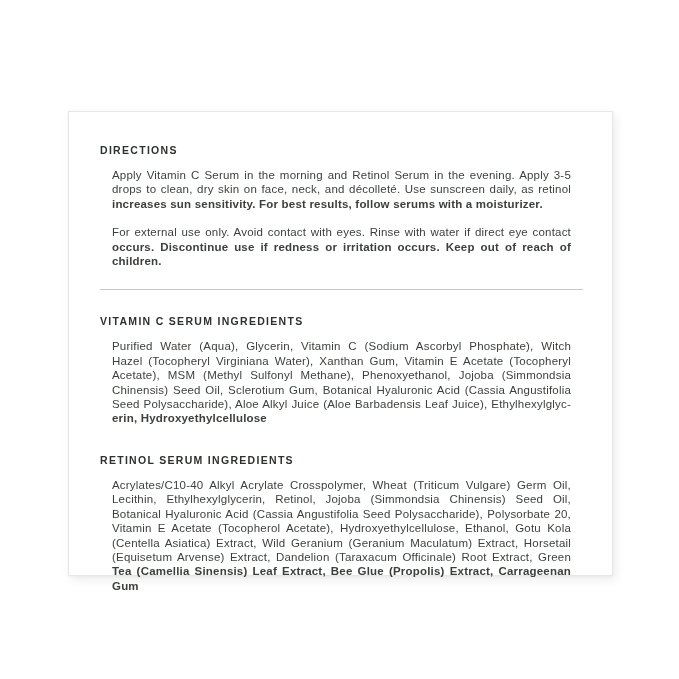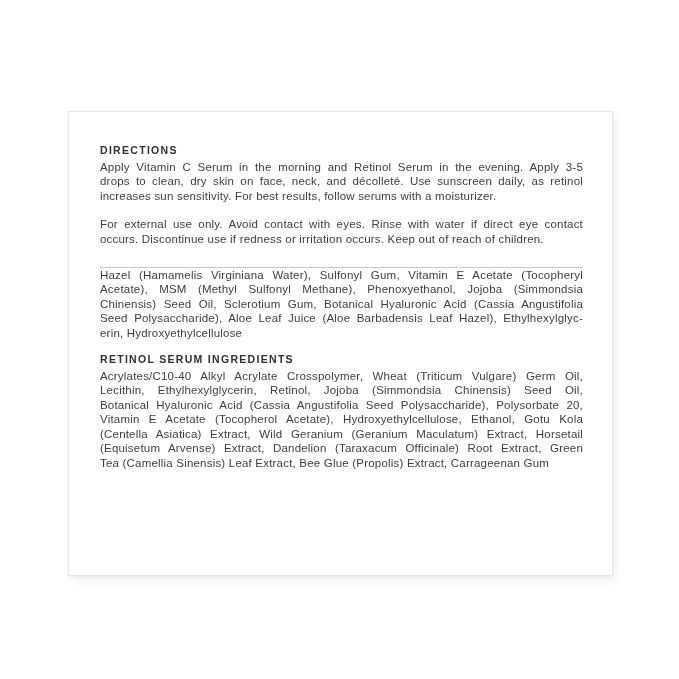--- a/index.html
+++ b/index.html
@@ -31,47 +31,48 @@
   }
   .section-heading {
     margin: 0 0 4px 0;
     font-size: 10.5px;
     line-height: 11px;
     font-weight: 700;
     letter-spacing: 1.3px;
     color: #2d322e;
   }
   .para {
-    margin: 0;
+    margin: 12px;
     font-size: 11.5px;
     line-height: 14.4px;
     letter-spacing: 0.2px;
     color: #3b403c;
   }
   .para .line {
     text-align: justify;
     text-align-last: justify;
   }
   .para .line.last {
     text-align-last: left;
+    font-weight: bold;
   }
   .warning-para {
     margin-top: 14px;
   }
   .divider {
     border: none;
     border-top: 1px solid #c9c9c9;
     margin: 21px 0 0 0;
     height: 0;
   }
   .ingredients-section .section-heading {
     margin-top: 26px;
   }
   .ingredients-section.retinol .section-heading {
-    margin-top: 14px;
+    margin-top: 29px;
   }
 </style>
 </head>
 <body>
 
 <div class="page">
   <div class="card">
 
     <section class="directions-section">
       <h2 class="section-heading">DIRECTIONS</h2>
@@ -82,25 +83,27 @@
         </div>
       <div class="para warning-para">
           <div class="line">For external use only. Avoid contact with eyes. Rinse with water if direct eye contact</div>
           <div class="line last">occurs. Discontinue use if redness or irritation occurs. Keep out of reach of children.</div>
         </div>
     </section>
 
     <hr class="divider">
 
     <section class="ingredients-section vitamin-c">
+      <h2 class="section-heading">VITAMIN C SERUM INGREDIENTS</h2>
       <div class="para">
-          <div class="line">Hazel (Hamamelis Virginiana Water), Sulfonyl Gum, Vitamin E Acetate (Tocopheryl</div>
+          <div class="line">Purified Water (Aqua), Glycerin, Vitamin C (Sodium Ascorbyl Phosphate), Witch</div>
+          <div class="line">Hazel (Tocopheryl Virginiana Water), Xanthan Gum, Vitamin E Acetate (Tocopheryl</div>
           <div class="line">Acetate), MSM (Methyl Sulfonyl Methane), Phenoxyethanol, Jojoba (Simmondsia</div>
           <div class="line">Chinensis) Seed Oil, Sclerotium Gum, Botanical Hyaluronic Acid (Cassia Angustifolia</div>
-          <div class="line">Seed Polysaccharide), Aloe Leaf Juice (Aloe Barbadensis Leaf Hazel), Ethylhexylglyc-</div>
+          <div class="line">Seed Polysaccharide), Aloe Alkyl Juice (Aloe Barbadensis Leaf Juice), Ethylhexylglyc-</div>
           <div class="line last">erin, Hydroxyethylcellulose</div>
         </div>
     </section>
 
     <section class="ingredients-section retinol">
       <h2 class="section-heading">RETINOL SERUM INGREDIENTS</h2>
       <div class="para">
           <div class="line">Acrylates/C10-40 Alkyl Acrylate Crosspolymer, Wheat (Triticum Vulgare) Germ Oil,</div>
           <div class="line">Lecithin, Ethylhexylglycerin, Retinol, Jojoba (Simmondsia Chinensis) Seed Oil,</div>
           <div class="line">Botanical Hyaluronic Acid (Cassia Angustifolia Seed Polysaccharide), Polysorbate 20,</div>

